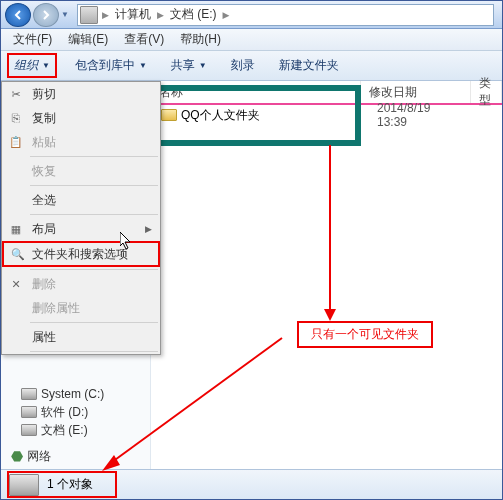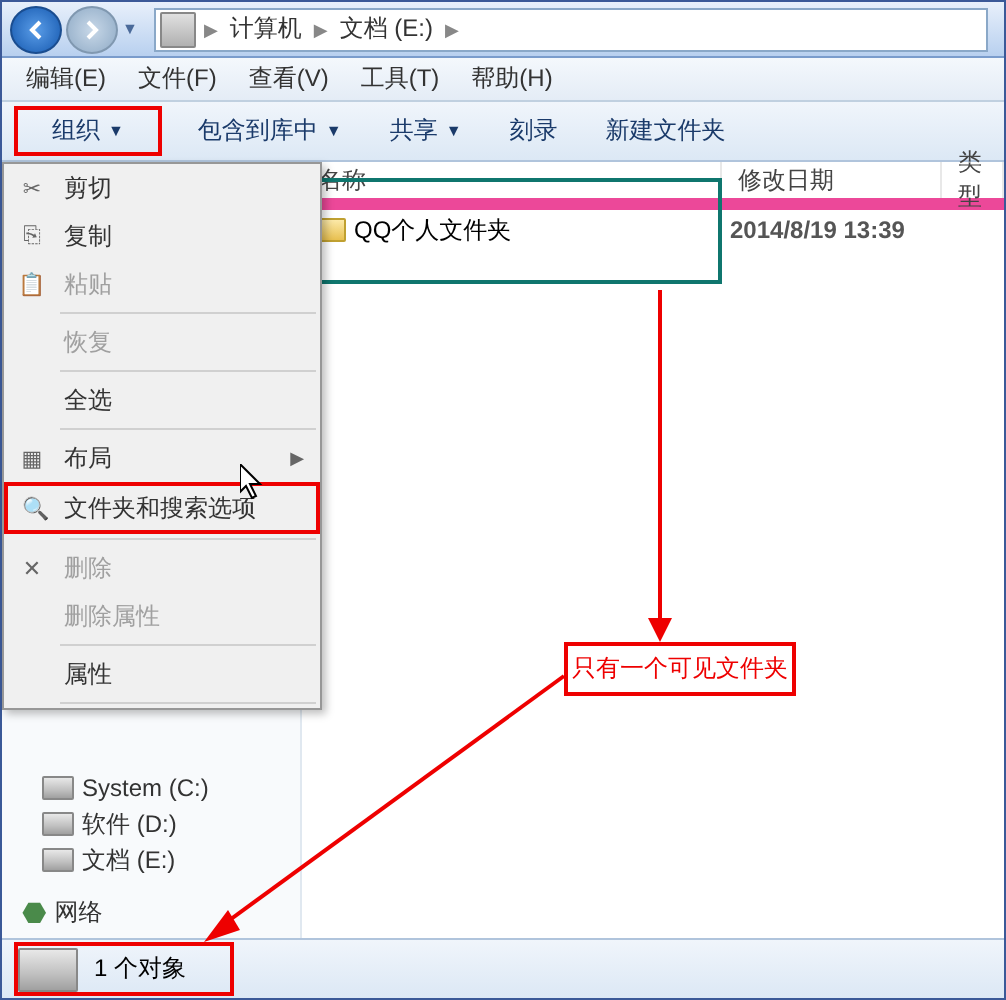--- a/index.html
+++ b/index.html
@@ -11,51 +11,51 @@
 .nav-fwd { background: radial-gradient(circle, #c8d8e8 0%, #a0b8d0 70%, #8098b0 100%); border: 1px solid #8098b0; }
 .nav-dd { width: 12px; color: #4a6a9a; font-size: 8px; }
 .addressbar { flex: 1; height: 22px; background: #fff; border: 1px solid #8aa8c8; margin: 0 4px; display: flex; align-items: center; }
 .addr-icon { width: 18px; height: 18px; margin: 0 2px; background: linear-gradient(to bottom, #e0e0e0, #b0b0b0); border: 1px solid #888; border-radius: 1px; }
 .addr-seg { padding: 0 4px; color: #333; text-align: center; }
 .addr-sep { color: #888; font-size: 9px; padding: 0 2px; }
 .menubar { height: 22px; background: linear-gradient(to bottom, #f4f8fc, #e4ecf6); border-bottom: 1px solid #c0d0e0; display: flex; align-items: center; padding: 0 4px; }
 .menu-item { padding: 2px 8px; color: #333; }
 .toolbar { height: 30px; background: linear-gradient(to bottom, #f0f5fb, #dce8f5); border-bottom: 1px solid #b0c4dc; display: flex; align-items: center; padding: 2px 6px; gap: 12px; }
 .tb-btn { display: flex; align-items: center; gap: 2px; padding: 3px 6px; color: #1a3a6a; }
-.tb-organize { border: 2px solid #e00; padding: 2px 17px; }
+.tb-organize { border: 2px solid #e00; padding: 2px 5px; font-style: italic; }
 .dd-arrow { font-size: 8px; margin-left: 2px; }
 .content { flex: 1; display: flex; position: relative; background: #fff; }
 .sidebar { width: 150px; border-right: 1px solid #e0e8f0; padding: 4px 0; background: #f8fafc; overflow: hidden; }
 .sb-item { padding: 2px 8px 2px 20px; display: flex; align-items: center; gap: 4px; color: #333; height: 18px; }
 .sb-icon { width: 16px; height: 12px; display: inline-block; }
 .drive-icon { background: linear-gradient(to bottom, #e8e8e8 0%, #c0c0c0 60%, #a0a0a0 100%); border: 1px solid #888; border-radius: 1px; position: relative; }
 .net-icon { color: #4a8a4a; font-size: 14px; }
 .main-pane { flex: 1; background: #fff; position: relative; }
-.col-headers { height: 24px; border-bottom: 6px solid #ec4899; display: flex; color: #444; }
+.col-headers { height: 24px; border-bottom: 2px solid #ec4899; display: flex; color: #444; }
 .col-h { padding: 0 8px; border-right: 1px solid #e8e8e8; height: 100%; display: flex; align-items: center; }
 .col-name { width: 210px; }
 .col-date { width: 110px; font-family: Liberation Serif, serif; }
 .col-type { flex: 1; }
 .file-row { display: flex; align-items: center; height: 20px; padding: 0; }
-.file-name-cell { width: 210px; display: flex; align-items: center; border: 2px solid #0f766e; padding: 16px 4px; }
+.file-name-cell { width: 210px; display: flex; align-items: center; border: 6px solid #0f766e; padding: 16px 4px; }
 .folder-icon { width: 16px; height: 12px; background: linear-gradient(to bottom, #fce9a8, #e8c050); border: 1px solid #c0a030; border-radius: 1px; margin-right: 4px; }
-.file-date-cell { width: 110px; padding: 0 4px; color: #555; font-weight: bold; }
+.file-date-cell { width: 110px; padding: 0 16px; color: #555; }
 .file-type-cell { flex: 1; padding: 0 8px; color: #555; }
 .dropdown { position: absolute; top: 0; left: 0; width: 160px; background: #f0f0f0; border: 1px solid #979797; box-shadow: 2px 2px 4px rgba(0,0,0,0.25); z-index: 10; }
 .dd-item { height: 24px; display: flex; align-items: center; padding: 0 8px 0 30px; color: #333; position: relative; }
 .dd-item.disabled { color: #a0a0a0; }
 .dd-sep { height: 1px; background: #d0d0d0; margin: 2px 2px 2px 28px; }
 .dd-icon { position: absolute; left: 6px; width: 16px; height: 16px; display: flex; align-items: center; justify-content: center; font-size: 11px; color: #666; }
 .dd-item.highlighted { border: 2px solid #e00; padding: 0 6px 0 28px; height: 26px; }
 .dd-sub-arrow { margin-left: auto; font-size: 9px; color: #666; }
 .cursor { position: absolute; left: 120px; top: 232px; z-index: 20; pointer-events: none; }
 .statusbar { height: 30px; background: linear-gradient(to bottom, #f0f5fb, #dce8f5); border-top: 1px solid #b0c4dc; display: flex; align-items: center; padding: 2px 8px; gap: 8px; position: relative; }
 .status-hl { position: absolute; left: 6px; top: 1px; width: 110px; height: 27px; border: 2px solid #e00; }
 .status-icon { width: 30px; height: 22px; }
-.annotation-box { position: absolute; border: 2px solid #e00; color: #e00; background: #fff; padding: 3px 2px; font-size: 13px; z-index: 5; }
+.annotation-box { position: absolute; border: 2px solid #e00; color: #e00; background: #fff; padding: 3px 12px; font-size: 13px; z-index: 5; margin-left: 15px; }
 svg.arrow { position: absolute; z-index: 4; pointer-events: none; }
 </style>
 </head>
 <body>
 
 <div class="window">
   <div class="titlebar">
     <div class="nav-btn nav-back">
       <svg width="12" height="12" viewBox="0 0 12 12">
           <path d="M8 2 L4 6 L8 10" stroke="#fff" stroke-width="2" fill="none"></path>
@@ -71,24 +71,23 @@
       <span class="addr-icon"></span>
       <span class="addr-sep">▶</span>
       <span class="addr-seg">计算机</span>
       <span class="addr-sep">▶</span>
       <span class="addr-seg">文档 (E:)</span>
       <span class="addr-sep">▶</span>
     </div>
   </div>
 
   <div class="menubar">
+    <span class="menu-item">文件(F)</span>
     <span class="menu-item">编辑(E)</span>
-    <span class="menu-item">文件(F)</span>
     <span class="menu-item">查看(V)</span>
-    <span class="menu-item">工具(T)</span>
     <span class="menu-item">帮助(H)</span>
   </div>
 
   <div class="toolbar">
     <span class="tb-btn tb-organize">
       <span>组织</span>
       <span class="dd-arrow">▼</span>
     </span>
     <span class="tb-btn">
       <span>包含到库中</span>

